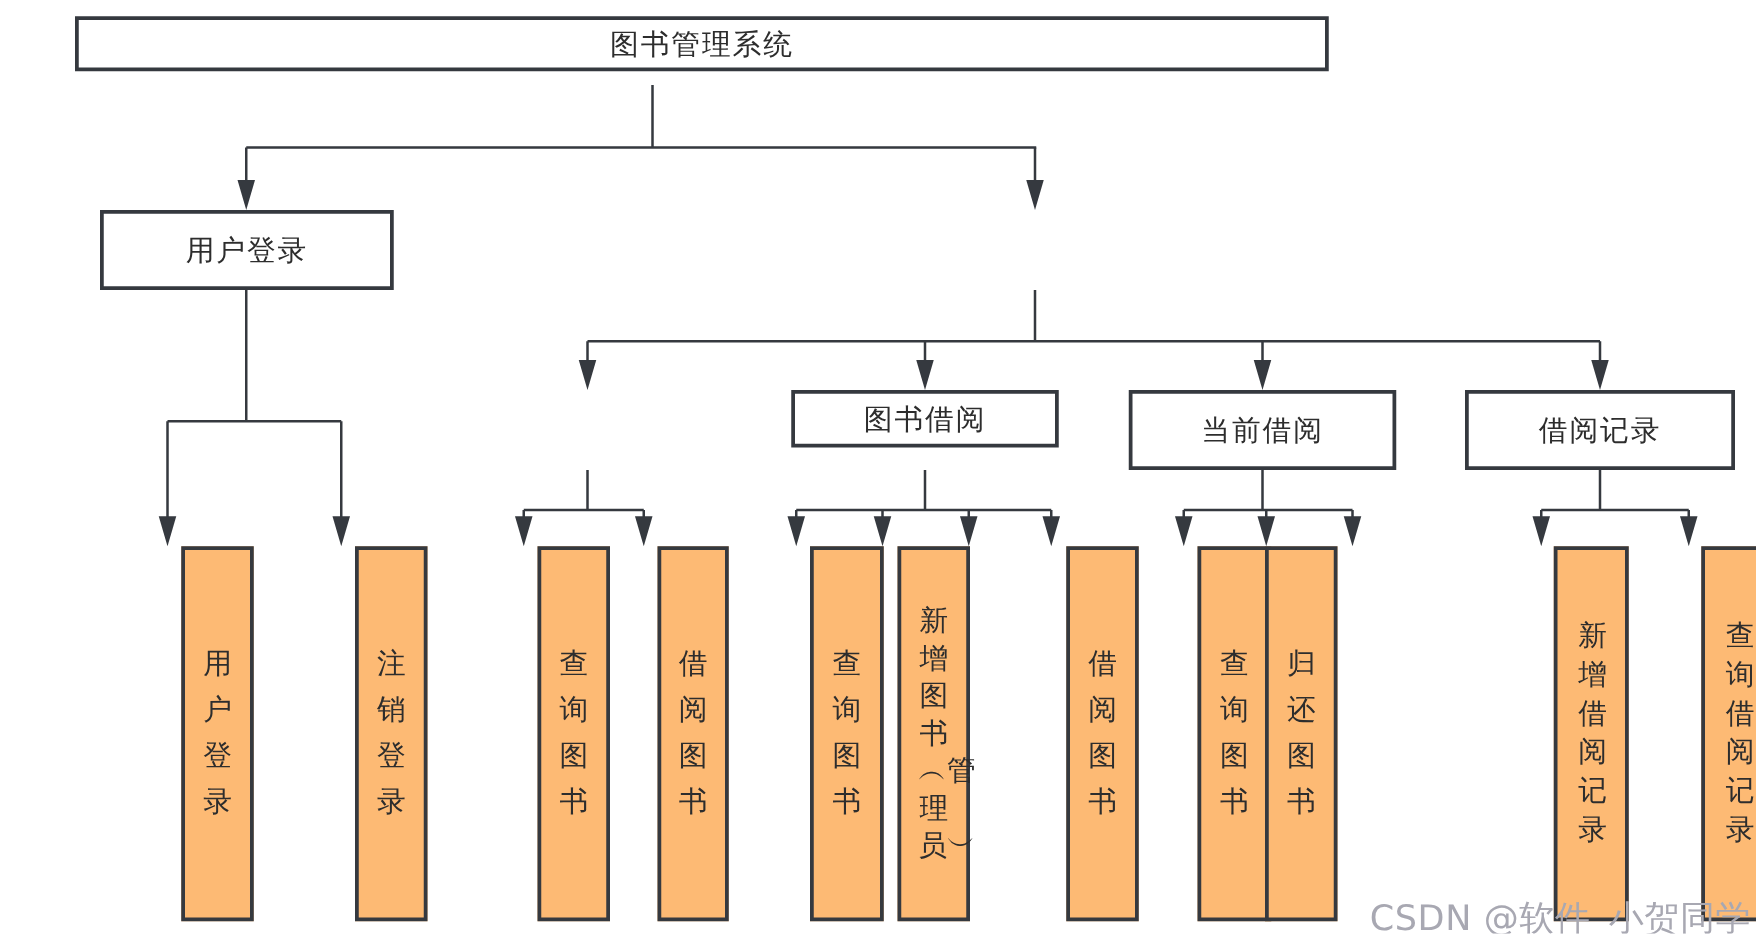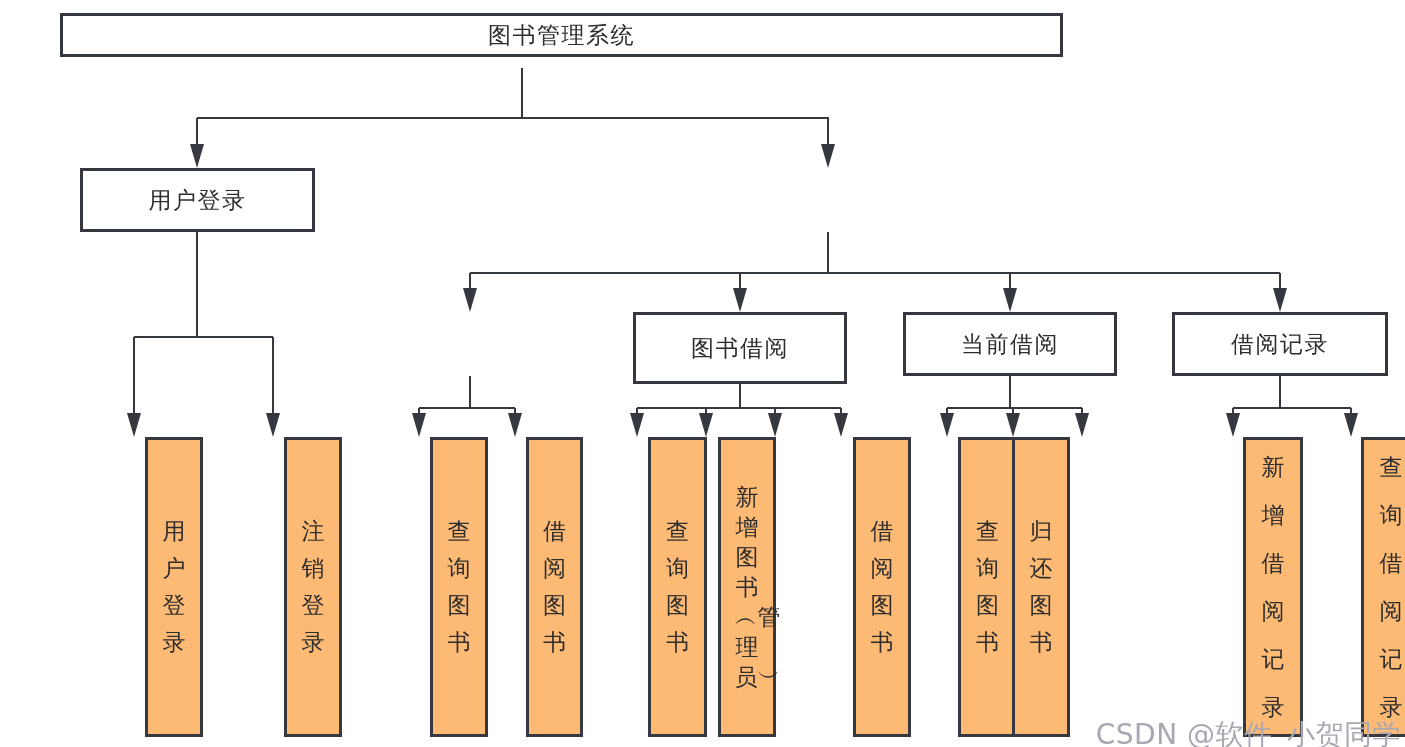--- a/index.html
+++ b/index.html
@@ -40,21 +40,21 @@
     margin-left: 40px;
   }
   .vlabel {
     width: 25px;
     font-size: 23px;
     line-height: 37px;
     color: #2d2d2d;
     word-break: break-all;
     text-align: center;
   }
-  .vlabel.v-med  { line-height: 48px; }
+  .vlabel.v-med  { line-height: 31px; text-align: right; }
   .vlabel.v-long { line-height: 30px; }
 
   
   .hl { position: absolute; height: 2.5px; background: #35393f; z-index: 1; }
   .vl { position: absolute; width: 2.5px;  background: #35393f; z-index: 1; }
   .ah {
     position: absolute;
     width: 0; height: 0;
     border-left: 7px solid transparent;
     border-right: 7px solid transparent;
@@ -105,21 +105,21 @@
   <div class="hl" style="left:470px;     top:271.75px; width:810px;"></div>
   <div class="vl" style="left:468.75px;  top:273px; height:17px;"></div>
   <div class="ah" style="left:463px;     top:288px;"></div>
   <div class="vl" style="left:738.75px;  top:273px; height:17px;"></div>
   <div class="ah" style="left:733px;     top:288px;"></div>
   <div class="vl" style="left:1008.75px; top:273px; height:17px;"></div>
   <div class="ah" style="left:1003px;    top:288px;"></div>
   <div class="vl" style="left:1278.75px; top:273px; height:17px;"></div>
   <div class="ah" style="left:1273px;    top:288px;"></div>
 
-  <div class="hbox" style="left:633px; top:312px; width:214px; height:72px;">
+  <div class="hbox" style="left:633px; top:312px; width:214px; height:46px;">
     <span>图书借阅</span>
   </div>
   <div class="hbox" style="left:1172px; top:312px; width:216px; height:64px;">
     <span>借阅记录</span>
   </div>
   <div class="hbox" style="left:903px; top:312px; width:214px; height:64px;">
     <span>当前借阅</span>
   </div>
 
   <div class="vl" style="left:468.75px; top:376px; height:32px;"></div>

